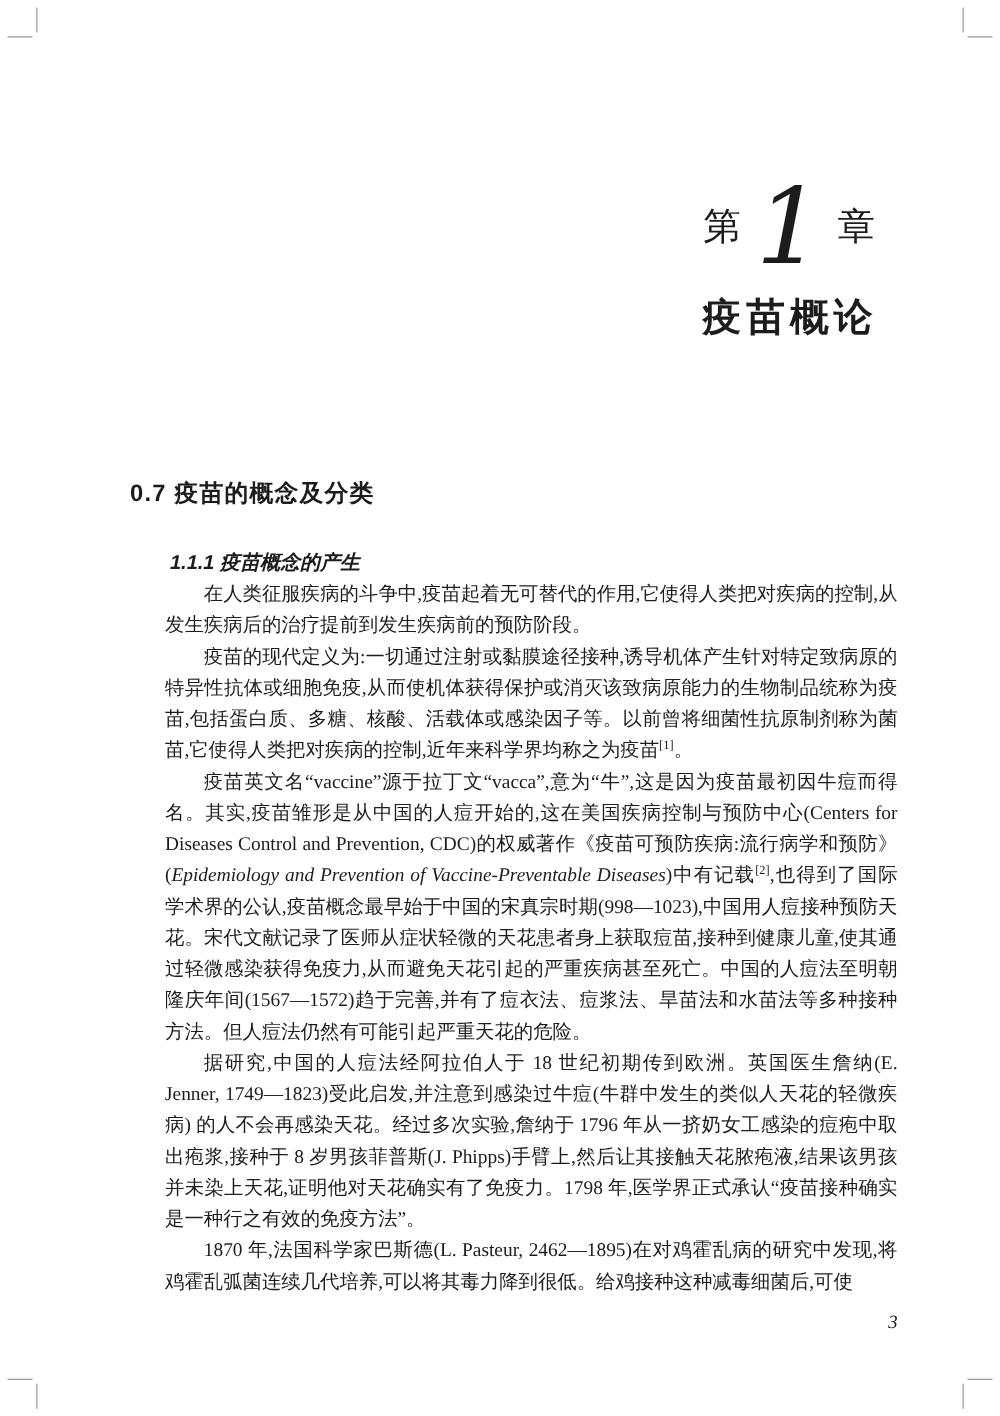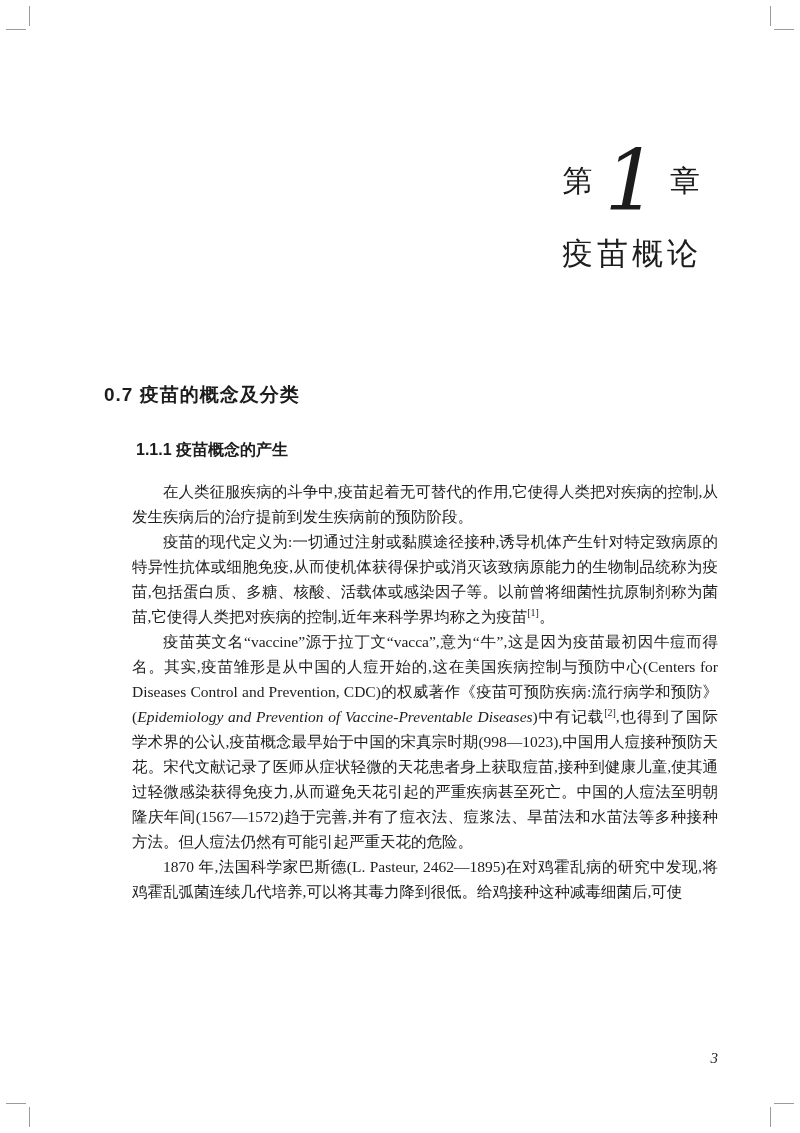--- a/index.html
+++ b/index.html
@@ -30,34 +30,35 @@
   .chapter-num-row {
     display:flex; align-items:center; justify-content:flex-end;
     gap:8px; font-size:30px; letter-spacing:2px;
   }
   .big-one {
     font-family:"DejaVu Serif", serif; font-style:italic;
     font-size:84px; line-height:0.85; font-weight:400; padding:0 2px;
   }
   .chapter-title {
     margin-top:16px; font-family:"Liberation Sans", sans-serif;
-    font-weight:400; font-size:31px; letter-spacing:4px;
+    font-weight:700; font-size:31px; letter-spacing:4px;
   }
 
   
   .content { position:absolute; left:104px; top:382px; width:614px; }
   .sec {
     font-family:"Liberation Sans", sans-serif;
     font-size:19px; font-weight:700; letter-spacing:1px;
     margin-bottom:32px;
   }
   .subsec {
     font-family:"Liberation Sans", sans-serif;
     font-size:16px; font-weight:700; text-indent:2em;
-    margin-bottom:18px;
+    margin-bottom:2px;
+    font-style:italic;
   }
   .content p {
     font-size:15.5px; line-height:25px;
     text-align:justify; text-indent:2em;margin-left:28px;
   }
   .fnref { font-size:10px; vertical-align:super; line-height:0; }
   .booktitle { font-style:italic; }
 
   .pagenum {
     position:absolute; right:82px; bottom:66px;
@@ -90,19 +91,20 @@
   <div class="content">
     <h2 class="sec">0.7  疫苗的概念及分类</h2>
     <h3 class="subsec">1.1.1  疫苗概念的产生</h3>
 
     <p>在人类征服疾病的斗争中,疫苗起着无可替代的作用,它使得人类把对疾病的控制,从发生疾病后的治疗提前到发生疾病前的预防阶段。</p>
 
     <p><span>疫苗的现代定义为:一切通过注射或黏膜途径接种,诱导机体产生针对特定致病原的特异性抗体或细胞免疫,从而使机体获得保护或消灭该致病原能力的生物制品统称为疫苗,包括蛋白质、多糖、核酸、活载体或感染因子等。以前曾将细菌性抗原制剂称为菌苗,它使得人类把对疾病的控制,近年来科学界均称之为疫苗</span><span class="fnref">[1]</span><span>。</span></p>
 
     <p><span>疫苗英文名“vaccine”源于拉丁文“vacca”,意为“牛”,这是因为疫苗最初因牛痘而得名。其实,疫苗雏形是从中国的人痘开始的,这在美国疾病控制与预防中心(Centers for Diseases Control and Prevention, CDC)的权威著作《疫苗可预防疾病:流行病学和预防》(</span><span class="booktitle">Epidemiology and Prevention of Vaccine-Preventable Diseases</span><span>)中有记载</span><span class="fnref">[2]</span><span>,也得到了国际学术界的公认,疫苗概念最早始于中国的宋真宗时期(998—1023),中国用人痘接种预防天花。宋代文献记录了医师从症状轻微的天花患者身上获取痘苗,接种到健康儿童,使其通过轻微感染获得免疫力,从而避免天花引起的严重疾病甚至死亡。中国的人痘法至明朝隆庆年间(1567—1572)趋于完善,并有了痘衣法、痘浆法、旱苗法和水苗法等多种接种方法。但人痘法仍然有可能引起严重天花的危险。</span></p>
 
+    <p>据研究,中国的人痘法经阿拉伯人于 18 世纪初期传到欧洲。英国医生詹纳(E. Jenner, 1749—1823)受此启发,并注意到感染过牛痘(牛群中发生的类似人天花的轻微疾病) 的人不会再感染天花。经过多次实验,詹纳于 1796 年从一挤奶女工感染的痘疱中取出疱浆,接种于 8 岁男孩菲普斯(J. Phipps)手臂上,然后让其接触天花脓疱液,结果该男孩并未染上天花,证明他对天花确实有了免疫力。1798 年,医学界正式承认“疫苗接种确实是一种行之有效的免疫方法”。</p>
 
     <p>1870 年,法国科学家巴斯德(L. Pasteur, 2462—1895)在对鸡霍乱病的研究中发现,将鸡霍乱弧菌连续几代培养,可以将其毒力降到很低。给鸡接种这种减毒细菌后,可使</p>
   </div>
 
   <div class="pagenum">3</div>
 
 </div>
 
 </body></html>

